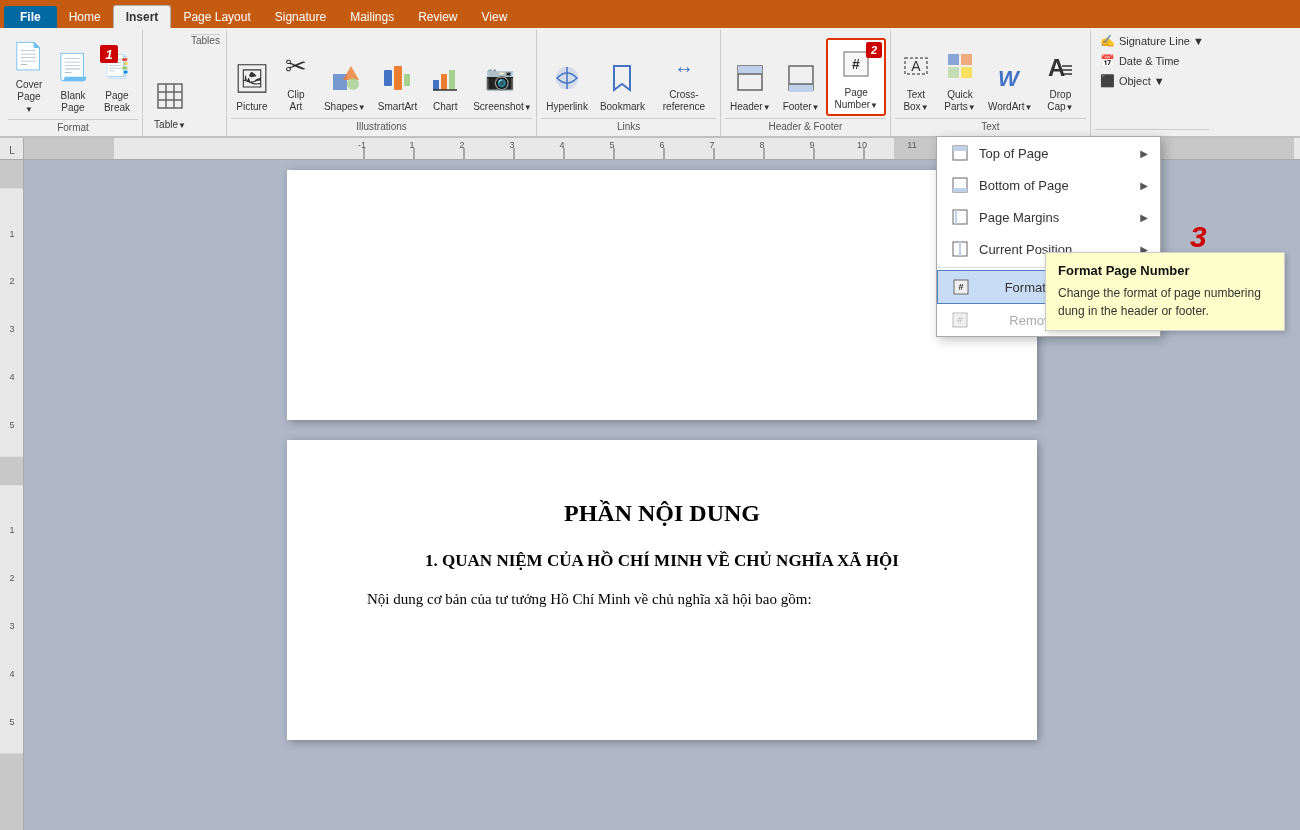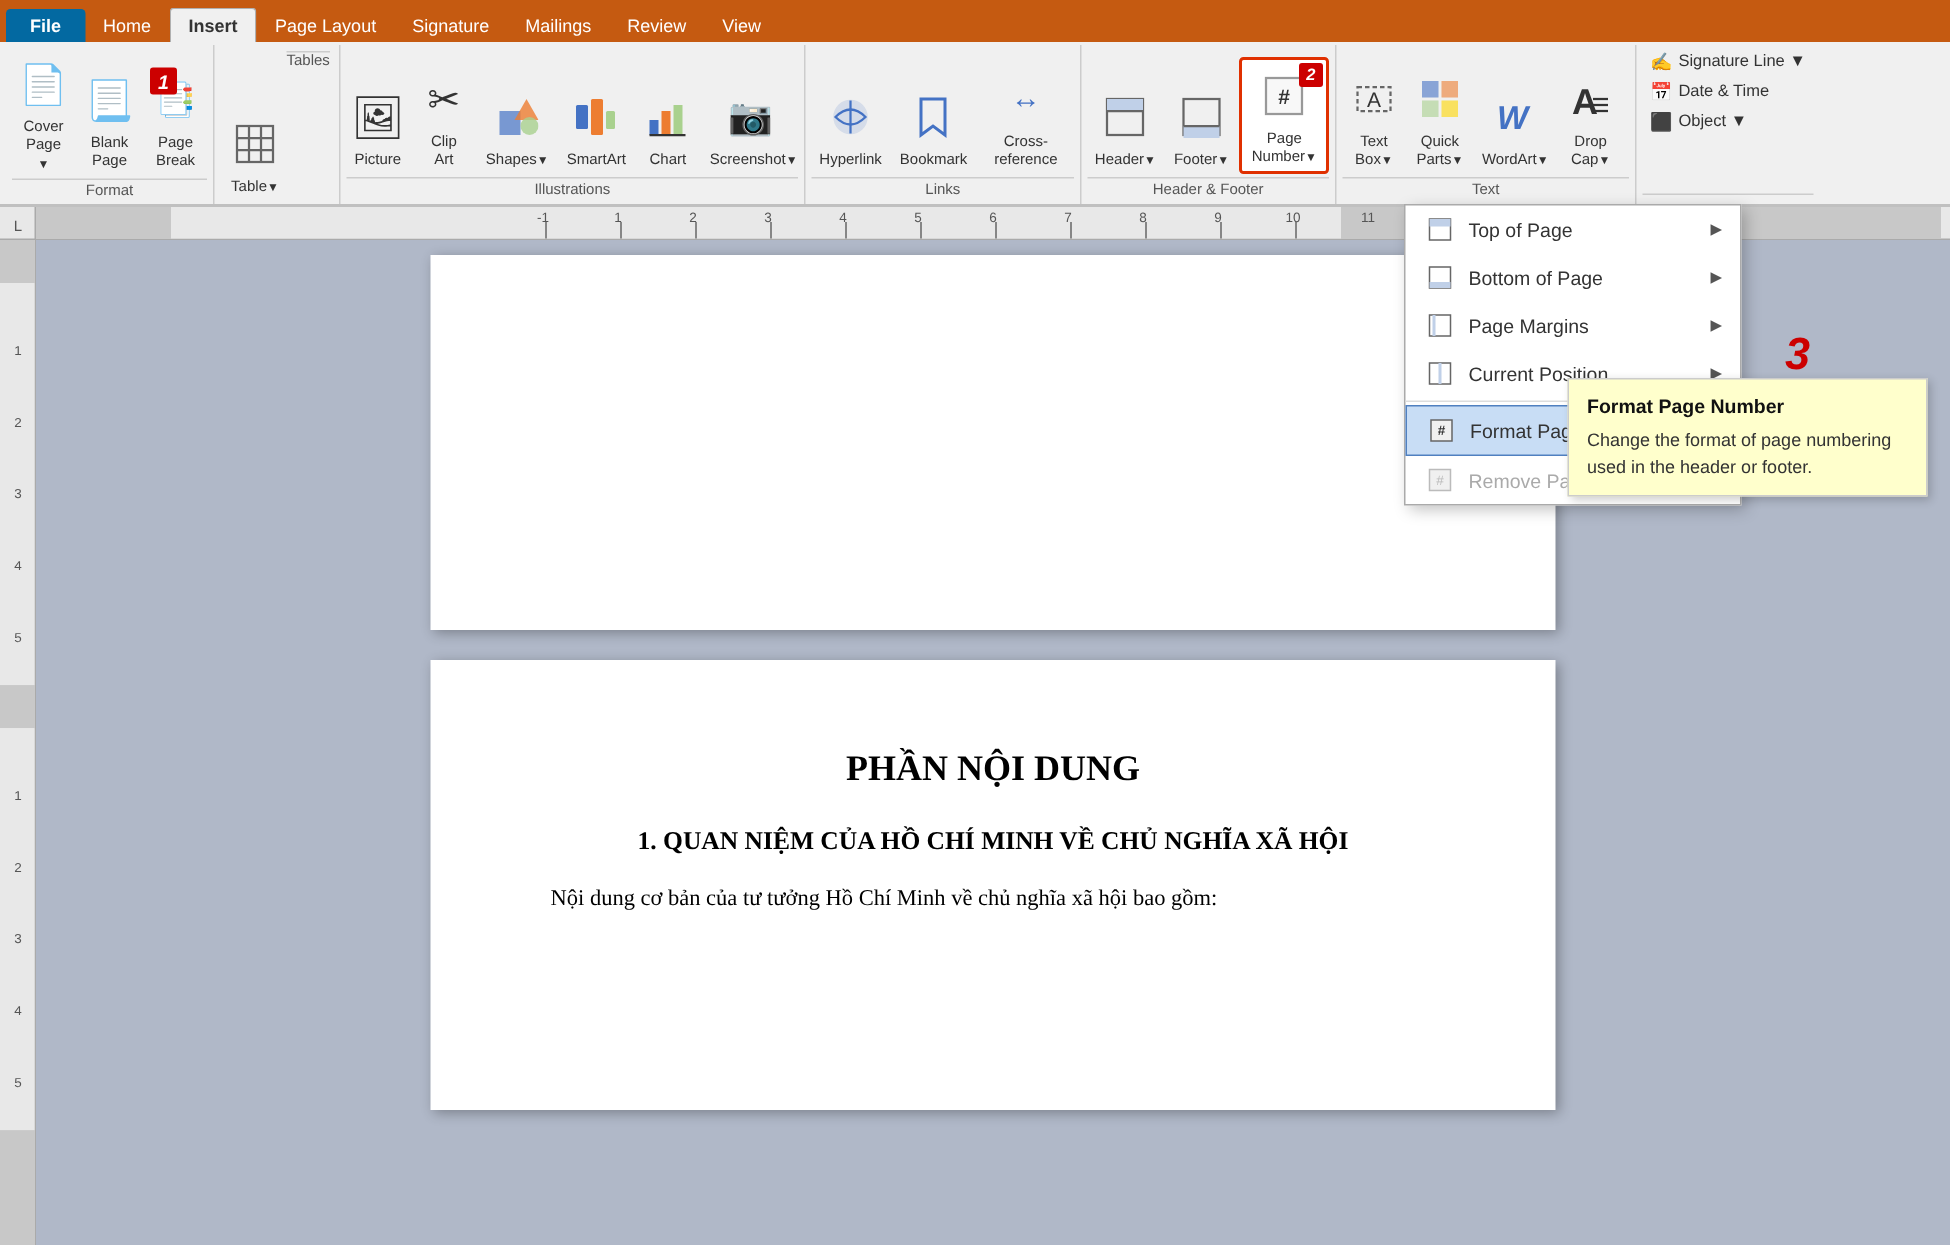--- a/index.html
+++ b/index.html
@@ -6,21 +6,21 @@
     body { font-family: 'Segoe UI', Tahoma, Arial, sans-serif; background: #b0b8c8; width: 1300px; height: 830px; overflow: hidden; }
     .tab-item { padding: 4px 12px; font-size: 12px; color: #fff; cursor: pointer; border-radius: 3px 3px 0 0; }
     .tab-item.file { background: #d04000; color: #fff; font-weight: bold; padding: 4px 16px; }
     .tab-item.insert-active { background: #f0f0f0; color: #333; font-weight: 600; border: 1.5px solid #b0b0b0; border-bottom: none; }
 
     
     .rb-btn { display: flex; flex-direction: column; align-items: center; justify-content: flex-end; padding: 3px 5px; cursor: pointer; border-radius: 3px; min-width: 36px; font-size: 10px; color: #333; gap: 2px; }
     .rb-btn .icon-area { width: 32px; height: 42px; display: flex; align-items: center; justify-content: center; font-size: 22px; }
     .rb-btn .btn-label { font-size: 10px; text-align: center; line-height: 1.2; max-width: 54px; }
     .small-btn { display: flex; flex-direction: row; align-items: center; padding: 1px 5px; cursor: pointer; border-radius: 2px; font-size: 11px; color: #333; min-width: 60px; }
-    .dropdown-item { display: flex; align-items: center; padding: 5px 12px; cursor: pointer; color: #333; }
+    .dropdown-item { display: flex; align-items: center; padding: 5px 12px; cursor: pointer; color: #333; justify-content: space-between; }
     .dropdown-item .menu-icon { width: 22px; height: 22px; margin-right: 8px; display: flex; align-items: center; justify-content: center; font-size: 14px; color: #555; }
     .dropdown-item .menu-arrow { margin-left: auto; font-size: 10px; color: #555; }
   </style>
 </head>
 <body>
 
 <div style="width:1300px;height:830px;overflow:hidden;position:relative;">
 
   <div style="display:flex;align-items:flex-end;background:#c55a11;padding-left:4px;height:28px;">
     <div class="tab-item file" style="background:#0369a1;color:#fff;font-weight:bold;padding:4px 16px;border-radius:3px 3px 0 0;">File</div>
@@ -390,18 +390,18 @@
             <rect x="1" y="1" width="14" height="14" fill="#f0f0f0" stroke="#bbb" stroke-width="1"></rect>
             <text x="8" y="11" text-anchor="middle" font-size="9" fill="#bbb">#</text>
           </svg>
       </div>
       <span style="font-size:13px;">Remove Page Numbers</span>
     </div>
   </div>
 
   <div style="position:absolute;top:252px;left:1045px;width:240px;background:#ffffcc;border:1px solid #ccc;padding:10px 12px;font-size:12px;box-shadow:2px 2px 6px rgba(0,0,0,0.2);z-index:200;">
     <div style="font-weight:bold;font-size:13px;margin-bottom:6px;color:#111;">Format Page Number</div>
-    <div style="color:#333;line-height:1.5;font-size:12px;">Change the format of page numbering used in the header or footer.</div>
+    <div style="color:#333;line-height:1.5;font-size:12px;">Change the format of page numbering dung in the header or footer.</div>
   </div>
 
   <div style="position:absolute;top:220px;left:1190px;font-size:30px;font-weight:bold;color:#cc0000;font-style:italic;z-index:300;">3</div>
 
 </div>
 
 </body></html>

